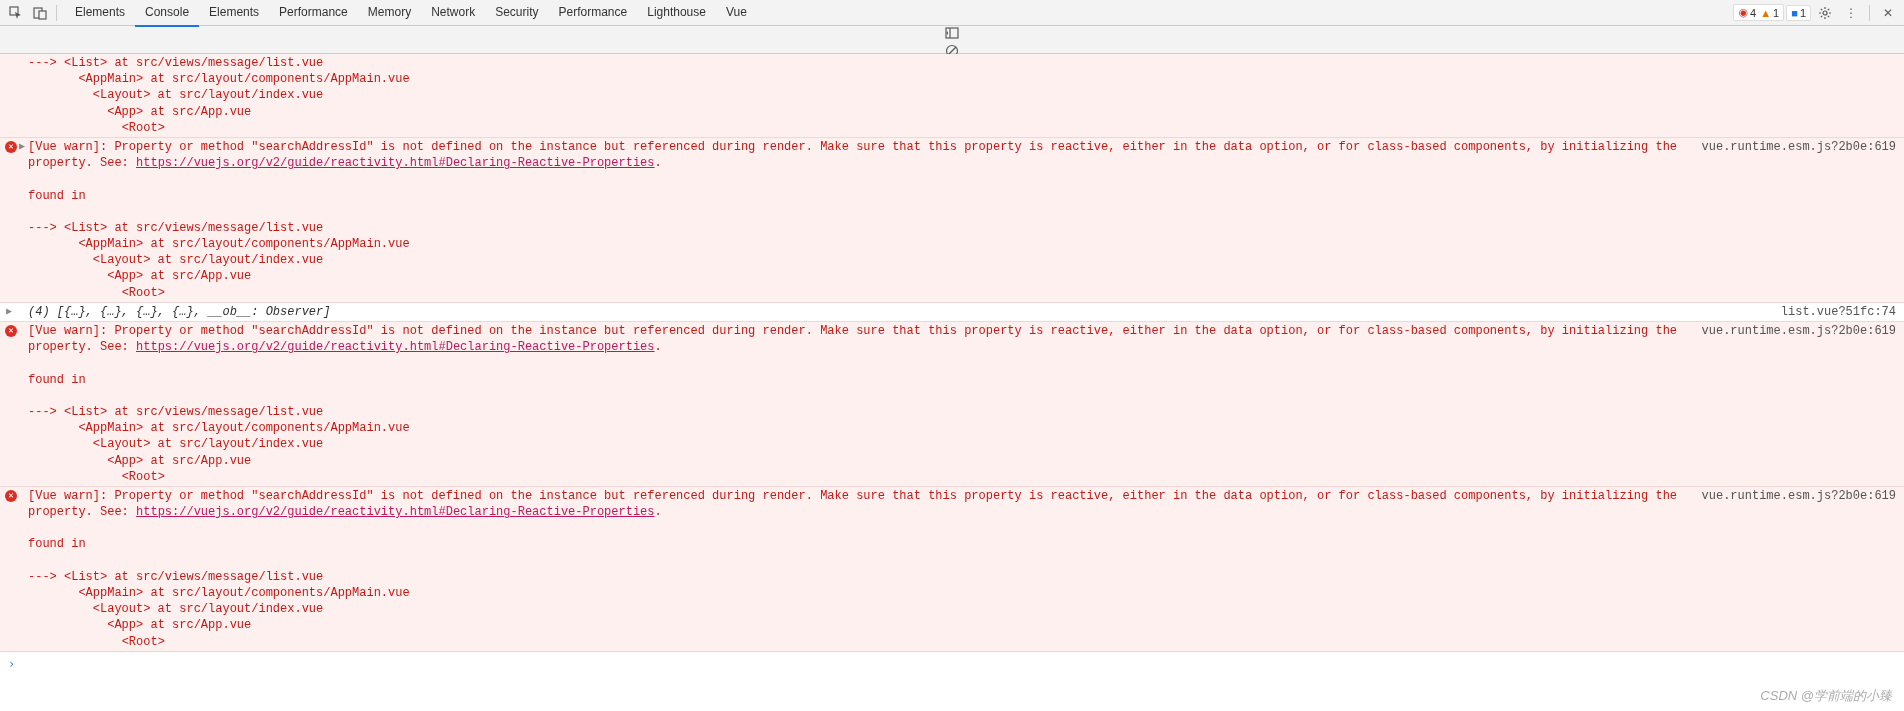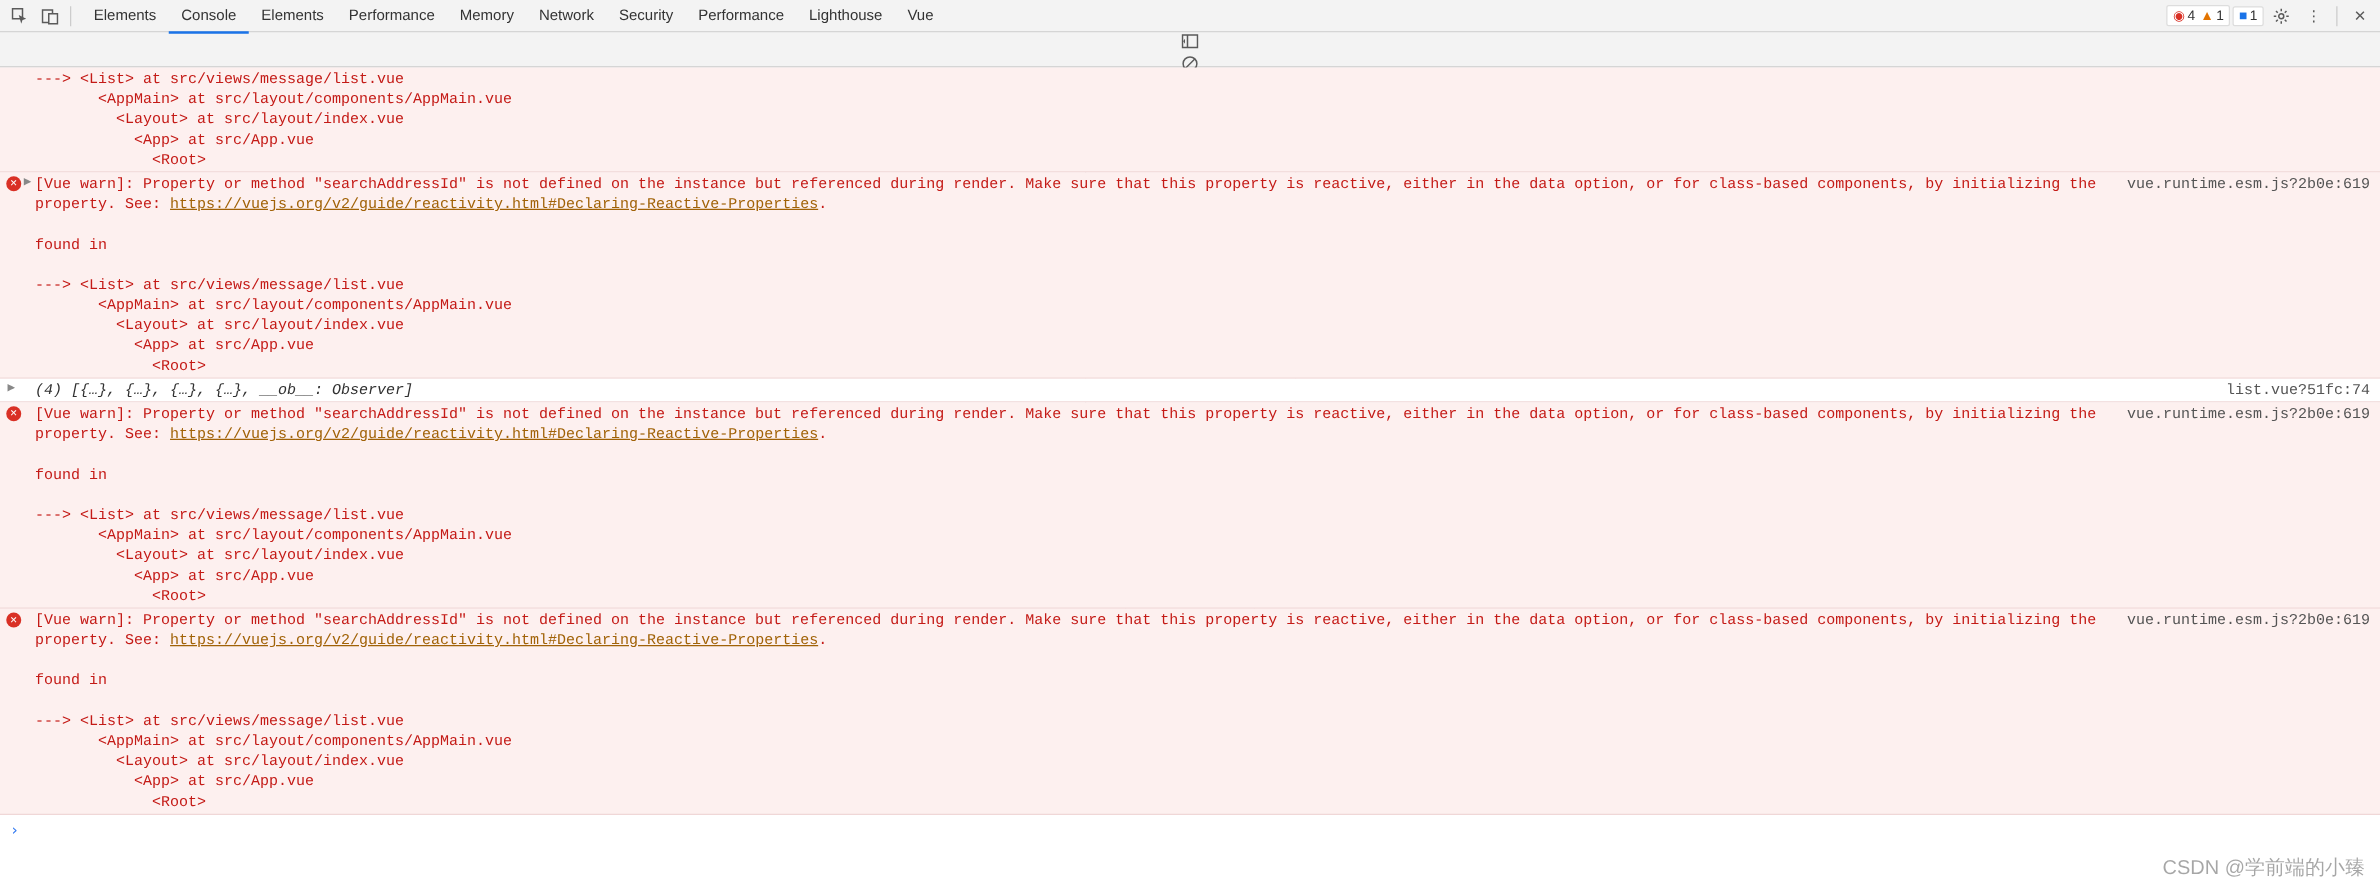--- a/index.html
+++ b/index.html
@@ -25,26 +25,26 @@
 .hidden-txt { color: #5f6368; font-size: 13px; padding-right: 2px; }
 .console-body { font-family: Consolas, "Courier New", monospace; font-size: 12px; line-height: 1.35; }
 .msg { display: flex; border-bottom: 1px solid #f0d7d7; padding: 1px 8px 1px 4px; position: relative; }
 .msg.err { background: #fdf0ef; color: #c41a16; justify-content: flex-end; }
 .msg.log { background: #fff; color: #303030; }
 .msg-gutter { width: 24px; flex-shrink: 0; display: flex; align-items: flex-start; padding-top: 1px; }
 .msg-gutter .arrow { color: #888; font-size: 10px; margin-left: 2px; }
 .msg-gutter .erricon { width: 12px; height: 12px; border-radius: 50%; background: #d93025; color: #fff; display: flex; align-items: center; justify-content: center; font-size: 9px; font-weight: bold; margin-top: 1px; margin-left: 1px; }
 .msg-body { flex: 1; white-space: pre-wrap; word-break: break-word; }
 .msg-src { flex-shrink: 0; color: #545454; padding-left: 20px; cursor: pointer; }
-.msg .lnk { color: #a16207; text-decoration: underline; cursor: pointer; }
+.msg .lnk { color: #be185d; text-decoration: underline; cursor: pointer; }
 .log .msg-body { font-style: italic; }
 .prompt { display: flex; padding: 4px 8px; color: #367cf1; }
 .prompt-arrow { font-family: Consolas, monospace; }
 .tri { font-size: 9px; color: #888; }
-.watermark { position: fixed; bottom: 6px; right: 12px; color: rgba(0, 0, 0, 0.35); font-size: 16px; font-family: Arial, sans-serif; }
+.watermark { position: fixed; bottom: 6px; right: 12px; color: rgba(0, 0, 0, 0.35); font-size: 13px; font-family: Arial, sans-serif; font-style: italic; }
 svg { display: block; }
 </style>
 </head>
 <body>
 
 <div class="toolbar">
   <div class="tb-left">
     <div class="tb-icon">
       <svg width="14" height="14" viewBox="0 0 14 14">
           <rect x="1" y="1" width="8" height="8" fill="none" stroke="#5a5a5a" stroke-width="1.2"></rect>

